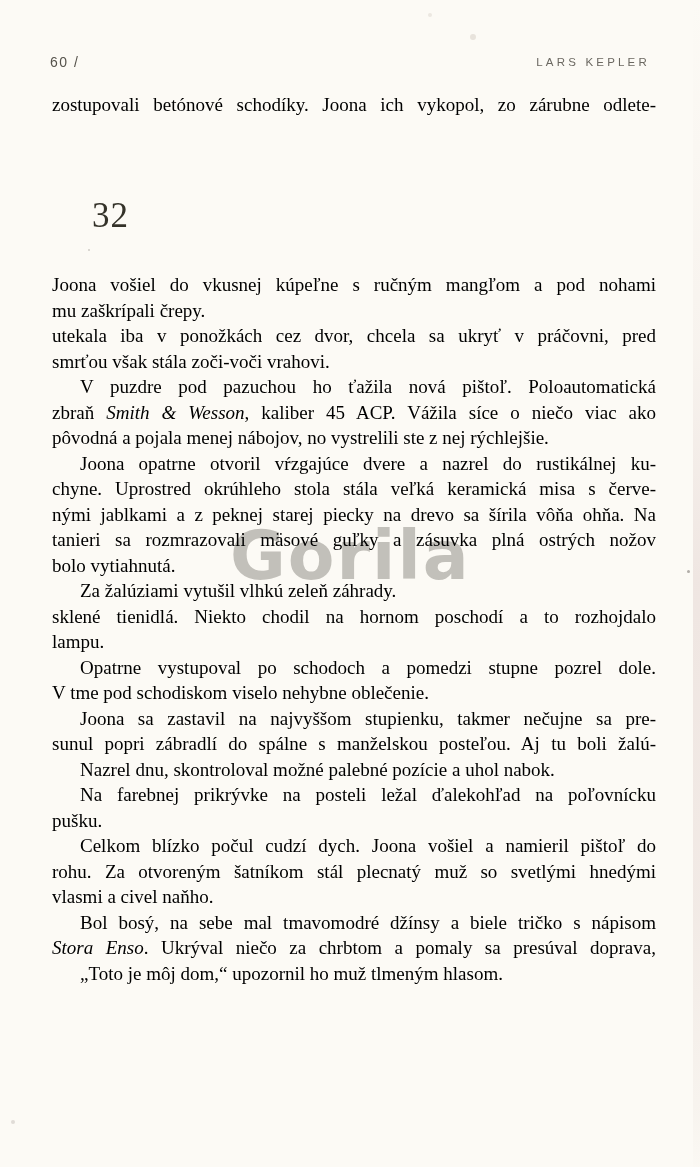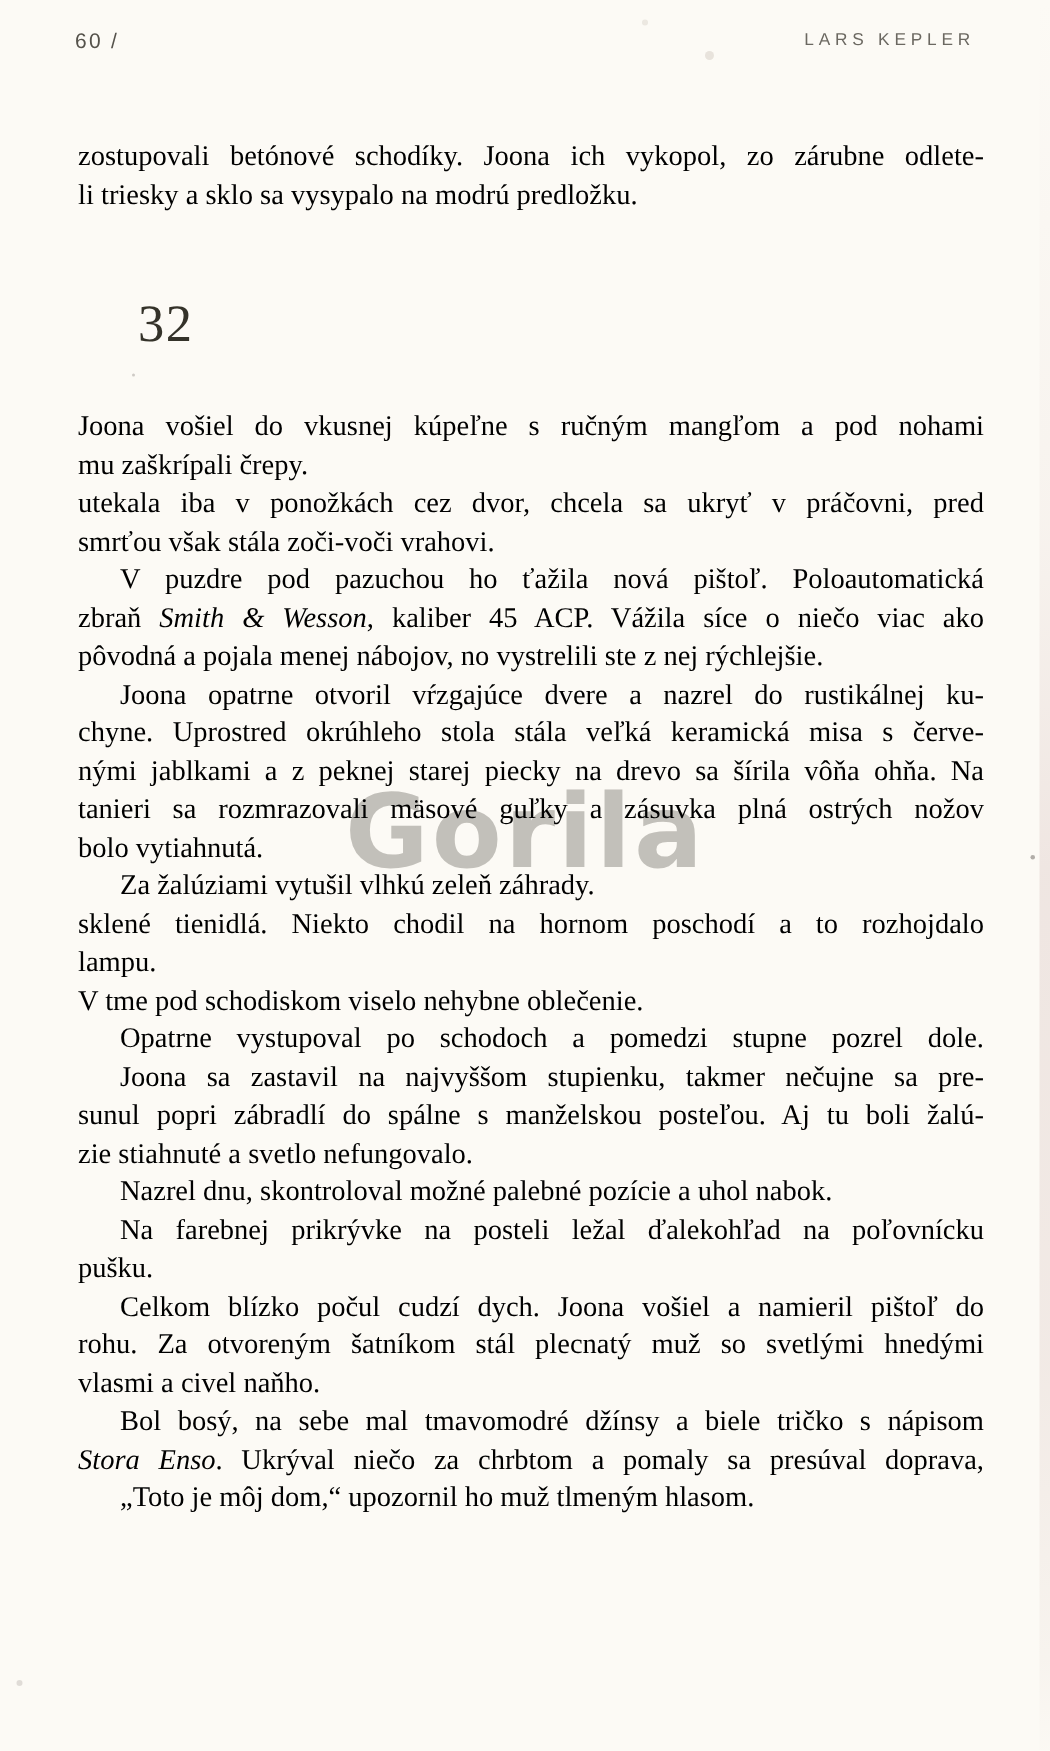--- a/index.html
+++ b/index.html
@@ -18,21 +18,21 @@
       rgba(226,210,206,0.18) 30%,
       rgba(223,205,202,0.45) 50%,
       rgba(226,210,206,0.40) 78%,
       rgba(230,220,214,0.22) 95%,
       rgba(232,222,216,0.05) 100%);
     pointer-events:none;
   }
   .speck{position:absolute;border-radius:50%;pointer-events:none;}
 
   .header{
-    position:absolute;left:0;top:19px;width:700px;height:20px;
+    position:absolute;left:0;top:54px;width:700px;height:20px;
     font-family:"Liberation Sans", sans-serif;
     color:#5d5a53;
   }
   .page-number{
     position:absolute;left:50px;top:0;
     font-size:14px;letter-spacing:1.5px;color:#55524b;
   }
   .author-name{
     position:absolute;right:50px;top:2px;
     font-size:11.5px;letter-spacing:3.2px;color:#6b6861;
@@ -80,21 +80,20 @@
 
 <div class="edge-streak"></div>
 
 <div class="header">
   <span class="page-number">60 /</span>
   <span class="author-name">LARS KEPLER</span>
 </div>
 
 <div class="text-col" id="para-a">
     <div class="line"><span>zostupovali betónové schodíky. Joona ich vykopol, zo zárubne odlete-</span></div>
-    <div class="line last"><span>li triesky a sklo sa vysypalo na modrú predložku.</span></div>
   </div>
 
 <div class="chapter-number">32</div>
 
 <div class="watermark">Gorila</div>
 
 <div class="text-col" id="body-text">
     <div class="line"><span>Joona vošiel do vkusnej kúpeľne s ručným mangľom a pod nohami</span></div>
     <div class="line last"><span>mu zaškrípali črepy.</span></div>
     <div class="line"><span>utekala iba v ponožkách cez dvor, chcela sa ukryť v práčovni, pred</span></div>
@@ -103,25 +102,24 @@
     <div class="line"><span>zbraň </span><i>Smith &amp; Wesson</i><span>, kaliber 45 ACP. Vážila síce o niečo viac ako</span></div>
     <div class="line last"><span>pôvodná a pojala menej nábojov, no vystrelili ste z nej rýchlejšie.</span></div>
     <div class="line indent"><span>Joona opatrne otvoril vŕzgajúce dvere a nazrel do rustikálnej ku-</span></div>
     <div class="line"><span>chyne. Uprostred okrúhleho stola stála veľká keramická misa s červe-</span></div>
     <div class="line"><span>nými jablkami a z peknej starej piecky na drevo sa šírila vôňa ohňa. Na</span></div>
     <div class="line"><span>tanieri sa rozmrazovali mäsové guľky a zásuvka plná ostrých nožov</span></div>
     <div class="line last"><span>bolo vytiahnutá.</span></div>
     <div class="line last indent"><span>Za žalúziami vytušil vlhkú zeleň záhrady.</span></div>
     <div class="line"><span>sklené tienidlá. Niekto chodil na hornom poschodí a to rozhojdalo</span></div>
     <div class="line last"><span>lampu.</span></div>
+    <div class="line indent"><span>Opatrne vystupoval po schodoch a pomedzi stupne pozrel dole.</span></div>
     <div class="line last"><span>V tme pod schodiskom viselo nehybne oblečenie.</span></div>
-    <div class="line indent"><span>Opatrne vystupoval po schodoch a pomedzi stupne pozrel dole.</span></div>
     <div class="line indent"><span>Joona sa zastavil na najvyššom stupienku, takmer nečujne sa pre-</span></div>
     <div class="line"><span>sunul popri zábradlí do spálne s manželskou posteľou. Aj tu boli žalú-</span></div>
-    <div class="line last"><span>zie stiahnuté a svetlo nefungovalo.</span></div>
     <div class="line last indent"><span>Nazrel dnu, skontroloval možné palebné pozície a uhol nabok.</span></div>
     <div class="line indent"><span>Na farebnej prikrývke na posteli ležal ďalekohľad na poľovnícku</span></div>
     <div class="line last"><span>pušku.</span></div>
     <div class="line indent"><span>Celkom blízko počul cudzí dych. Joona vošiel a namieril pištoľ do</span></div>
     <div class="line"><span>rohu. Za otvoreným šatníkom stál plecnatý muž so svetlými hnedými</span></div>
     <div class="line last"><span>vlasmi a civel naňho.</span></div>
     <div class="line indent"><span>Bol bosý, na sebe mal tmavomodré džínsy a biele tričko s nápisom</span></div>
     <div class="line"><i>Stora Enso</i><span>. Ukrýval niečo za chrbtom a pomaly sa presúval doprava,</span></div>
     <div class="line last indent"><span>„Toto je môj dom,“ upozornil ho muž tlmeným hlasom.</span></div>
   </div>

